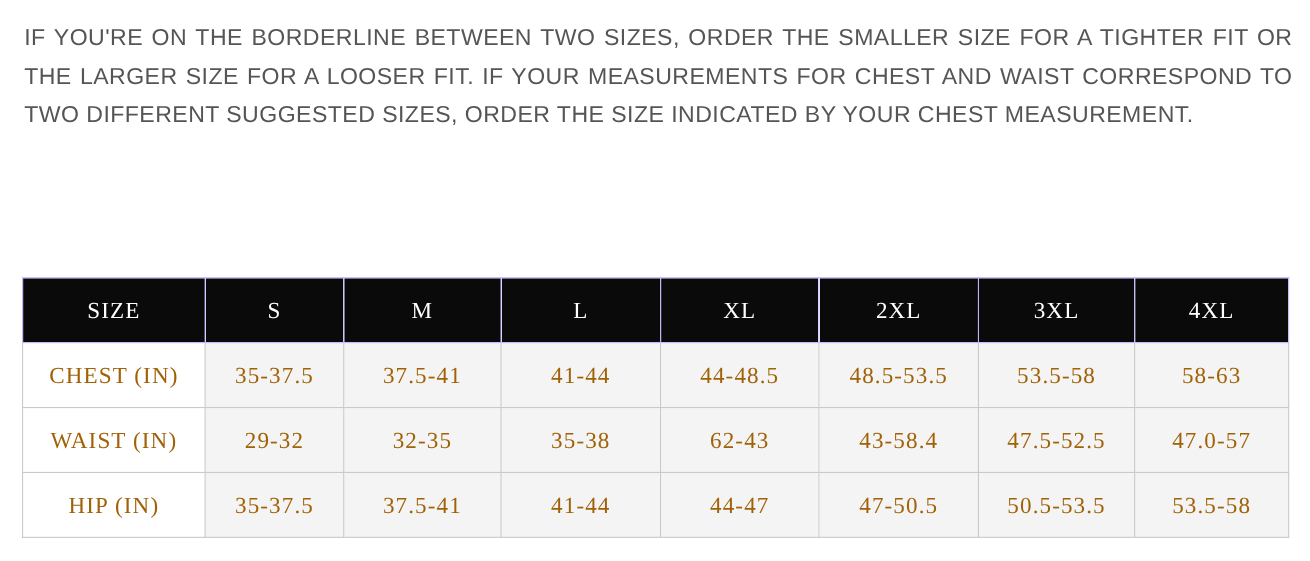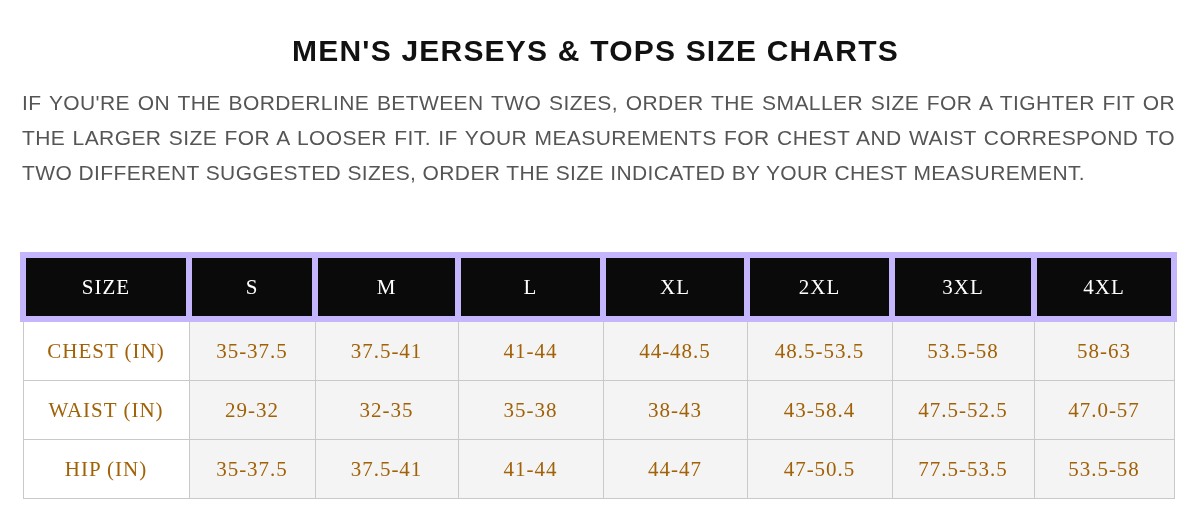--- a/index.html
+++ b/index.html
@@ -61,21 +61,21 @@
     height: 58px;
     padding: 0 4px;
     letter-spacing: 1px;
     color: #a16207;
     white-space: nowrap;
     overflow: hidden;
   }
   table.size-chart thead th {
     background: #0a0a0a;
     color: #ffffff;
-    border: 6px solid #c4b5fd;
+    border: 1px solid #c4b5fd;
     font-weight: normal;
   }
   table.size-chart tbody td.rowhead {
     background: #ffffff;
     text-align: center;
   }
   table.size-chart tbody td {
     background: #f4f4f4;
     text-align: center;
   }
@@ -89,21 +89,20 @@
   col.c4 { width: 144px; }
   col.c5 { width: 145px; }
   col.c6 { width: 142px; }
   col.c7 { width: 140px; }
 </style>
 </head>
 <body>
 
 <div class="page">
 
-  <h1 class="title">MEN'S JERSEYS &amp; TOPS SIZE CHARTS</h1>
 
   <p class="intro">IF YOU'RE ON THE BORDERLINE BETWEEN TWO SIZES, ORDER THE SMALLER SIZE FOR A TIGHTER FIT OR THE LARGER SIZE FOR A LOOSER FIT. IF YOUR MEASUREMENTS FOR CHEST AND WAIST CORRESPOND TO TWO DIFFERENT SUGGESTED SIZES, ORDER THE SIZE INDICATED BY YOUR CHEST MEASUREMENT.</p>
 
   <div class="table-wrap">
     <table class="size-chart">
       <colgroup>
         <col class="c0">
           <col class="c1">
           <col class="c2">
           <col class="c3">
@@ -133,32 +132,32 @@
           <td>44-48.5</td>
           <td>48.5-53.5</td>
           <td>53.5-58</td>
           <td>58-63</td>
         </tr>
         <tr>
           <td class="rowhead">WAIST (IN)</td>
           <td>29-32</td>
           <td>32-35</td>
           <td>35-38</td>
-          <td>38-43</td>
+          <td>62-43</td>
           <td>43-58.4</td>
           <td>47.5-52.5</td>
           <td>47.0-57</td>
         </tr>
         <tr>
           <td class="rowhead">HIP (IN)</td>
           <td>35-37.5</td>
           <td>37.5-41</td>
           <td>41-44</td>
           <td>44-47</td>
           <td>47-50.5</td>
-          <td>77.5-53.5</td>
+          <td>50.5-53.5</td>
           <td>53.5-58</td>
         </tr>
       </tbody>
     </table>
   </div>
 
 </div>
 
 </body></html>

